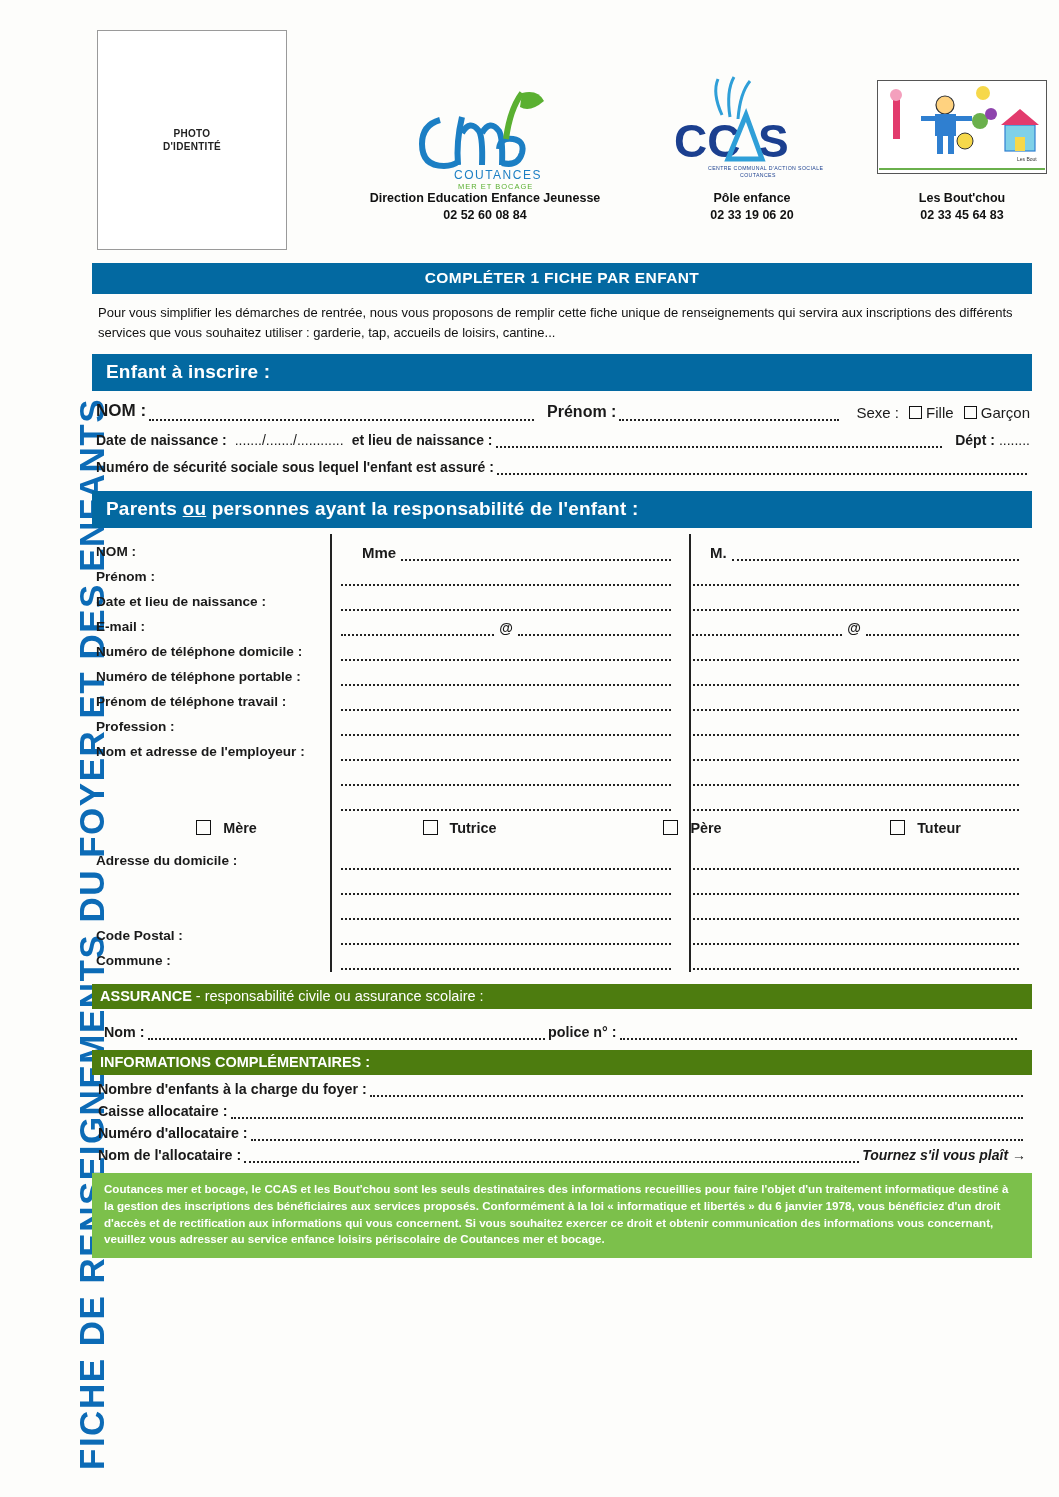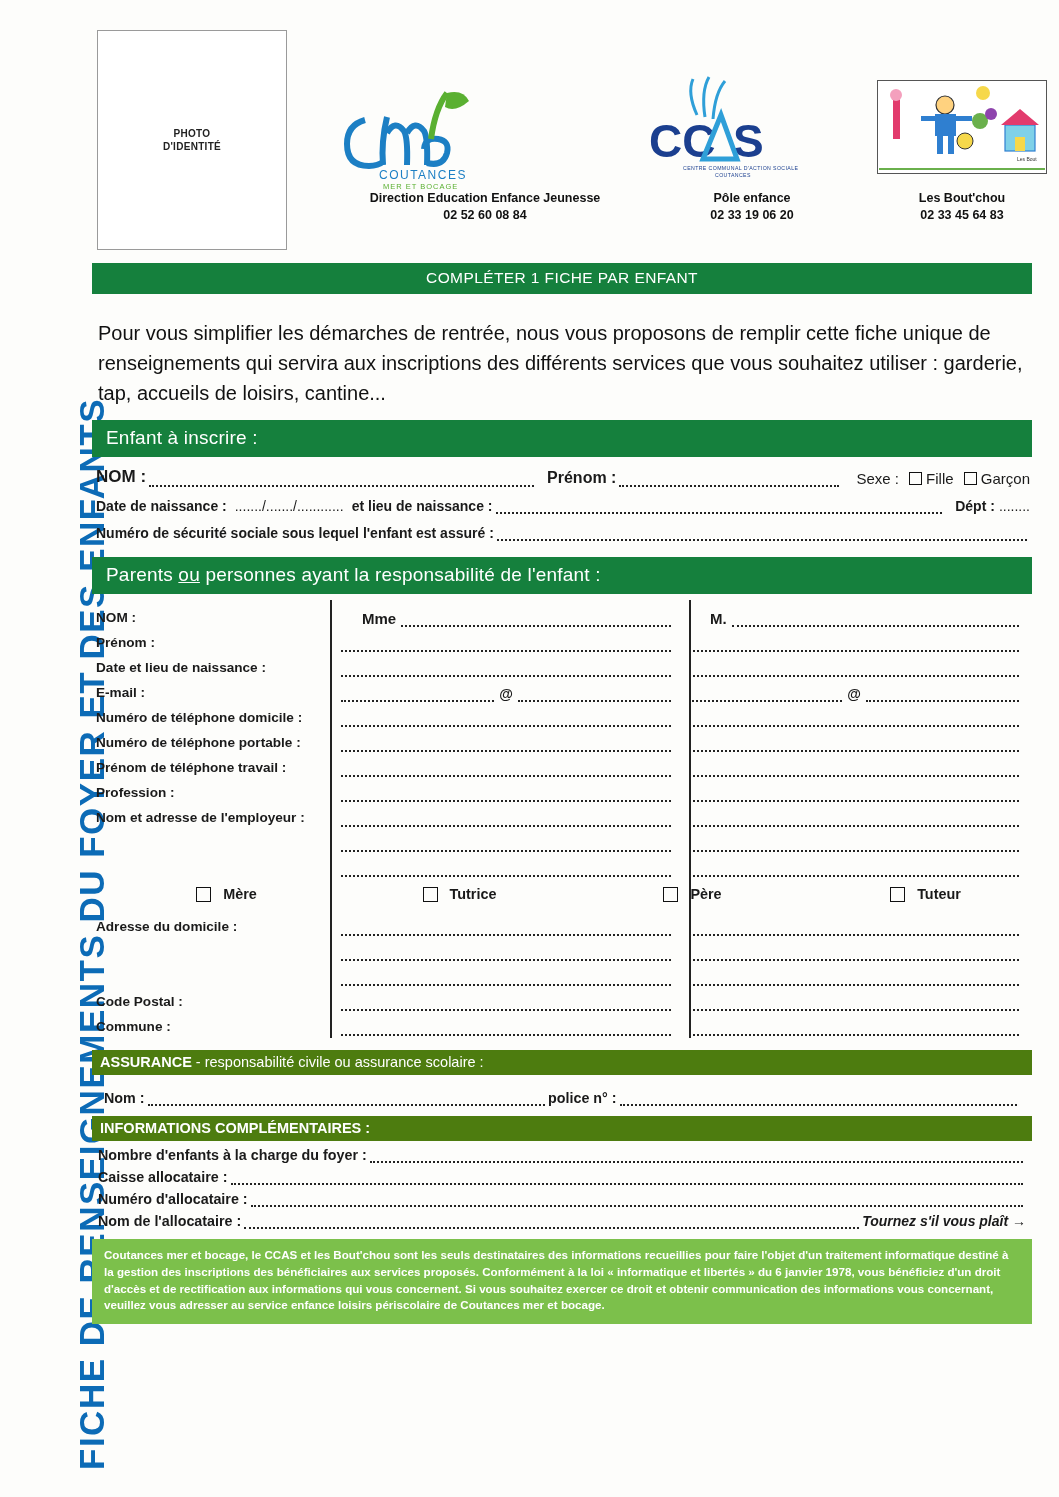--- a/index.html
+++ b/index.html
@@ -37,41 +37,41 @@
     display:flex;align-items:center;justify-content:center;
   }
   .photo-box span{
     text-align:center;font-weight:bold;font-size:10px;color:#222;line-height:1.35;letter-spacing:.3px;
   }
   .logo-col{position:absolute;text-align:center;}
   .logo-col .caption{font-size:12.5px;font-weight:bold;color:#111;line-height:1.35;}
   .logo-coutances{left:243px;top:52px;width:300px;}
   .logo-ccas{left:545px;top:52px;width:230px;}
   .logo-bout{left:775px;top:52px;width:190px;}
-  .svgwrap{height:120px;display:flex;align-items:flex-end;}
+  .svgwrap{height:120px;display:flex;align-items:flex-end;justify-content:center;}
   
   .drawing{
     width:168px;height:92px;border:1px solid #555;background:#fff;margin:0 auto 6px;position:relative;overflow:hidden;
   }
   
   .banner-blue{
-    background:#15803d;color:#fff;font-weight:normal;
+    background:#0369a1;color:#fff;font-weight:bold;
     text-align:center;font-size:15.5px;letter-spacing:.4px;
     padding:6px 0 7px;
   }
   .banner-blue.left{
     text-align:left;padding-left:14px;font-size:19px;letter-spacing:.2px;padding-top:7px;padding-bottom:8px;
   }
   .banner-green{
     background:#4d7c0f;color:#fff;font-weight:bold;text-align:left;
     padding:4px 0 5px 8px;font-size:14.5px;
   }
   .banner-green .thin{font-weight:normal;}
   .intro{
-    font-size:20px;line-height:1.5;padding:24px 6px 12px 6px;color:#111;
+    font-size:13px;line-height:1.5;padding:9px 6px 12px 6px;color:#111;
   }
   
   .dots{
     flex:1;border-bottom:2.2px dotted #222;height:13px;margin:0 3px;
   }
   .row{display:flex;align-items:flex-end;font-size:14.3px;padding:4px 6px 0 6px;}
   .lbl{white-space:nowrap;font-weight:bold;}
   
   .child-block{padding:10px 2px 12px 4px;}
   .child-row{display:flex;align-items:flex-end;margin-bottom:11px;font-size:14.6px;}
@@ -81,21 +81,21 @@
   .cbox{display:inline-block;width:11px;height:11px;border:1.6px solid #111;margin:0 4px 0 6px;vertical-align:-1px;}
   .sml{font-size:14px;}
   
   .parents{padding:8px 4px 6px 4px;position:relative;}
   .p-row{display:flex;align-items:flex-end;font-size:13.6px;font-weight:bold;min-height:25px;}
   .p-lbl{width:236px;flex:none;padding-bottom:2px;}
   .p-field{flex:1;display:flex;align-items:flex-end;padding:0 6px;}
   .mme{font-weight:bold;font-size:15px;white-space:nowrap;margin-right:2px;margin-left:24px;}
   .email-at{font-weight:bold;font-size:14px;margin:0 2px;}
   .resp-row{display:flex;align-items:center;font-size:14.4px;font-weight:bold;min-height:34px;}
-  .resp-opt{display:flex;align-items:flex-end;justify-content:center;flex:1;padding-left:28px;}
+  .resp-opt{display:flex;align-items:flex-start;justify-content:center;flex:1;padding-left:28px;}
   .resp-opt .box{width:13px;height:13px;border:1.8px solid #111;margin-right:12px;}
   .vline{position:absolute;left:238px;top:6px;bottom:4px;width:2px;background:#222;}
   .vline2{position:absolute;left:597px;top:6px;bottom:4px;width:2px;background:#222;}
   
   .assur{padding:6px 6px 10px 6px;}
   .infos .row{font-weight:bold;padding-top:6px;}
   .tournez{font-style:italic;font-weight:bold;font-size:14px;white-space:nowrap;}
   
   .footer{
     background:#7cc04b;color:#fff;font-size:11.6px;line-height:1.45;

